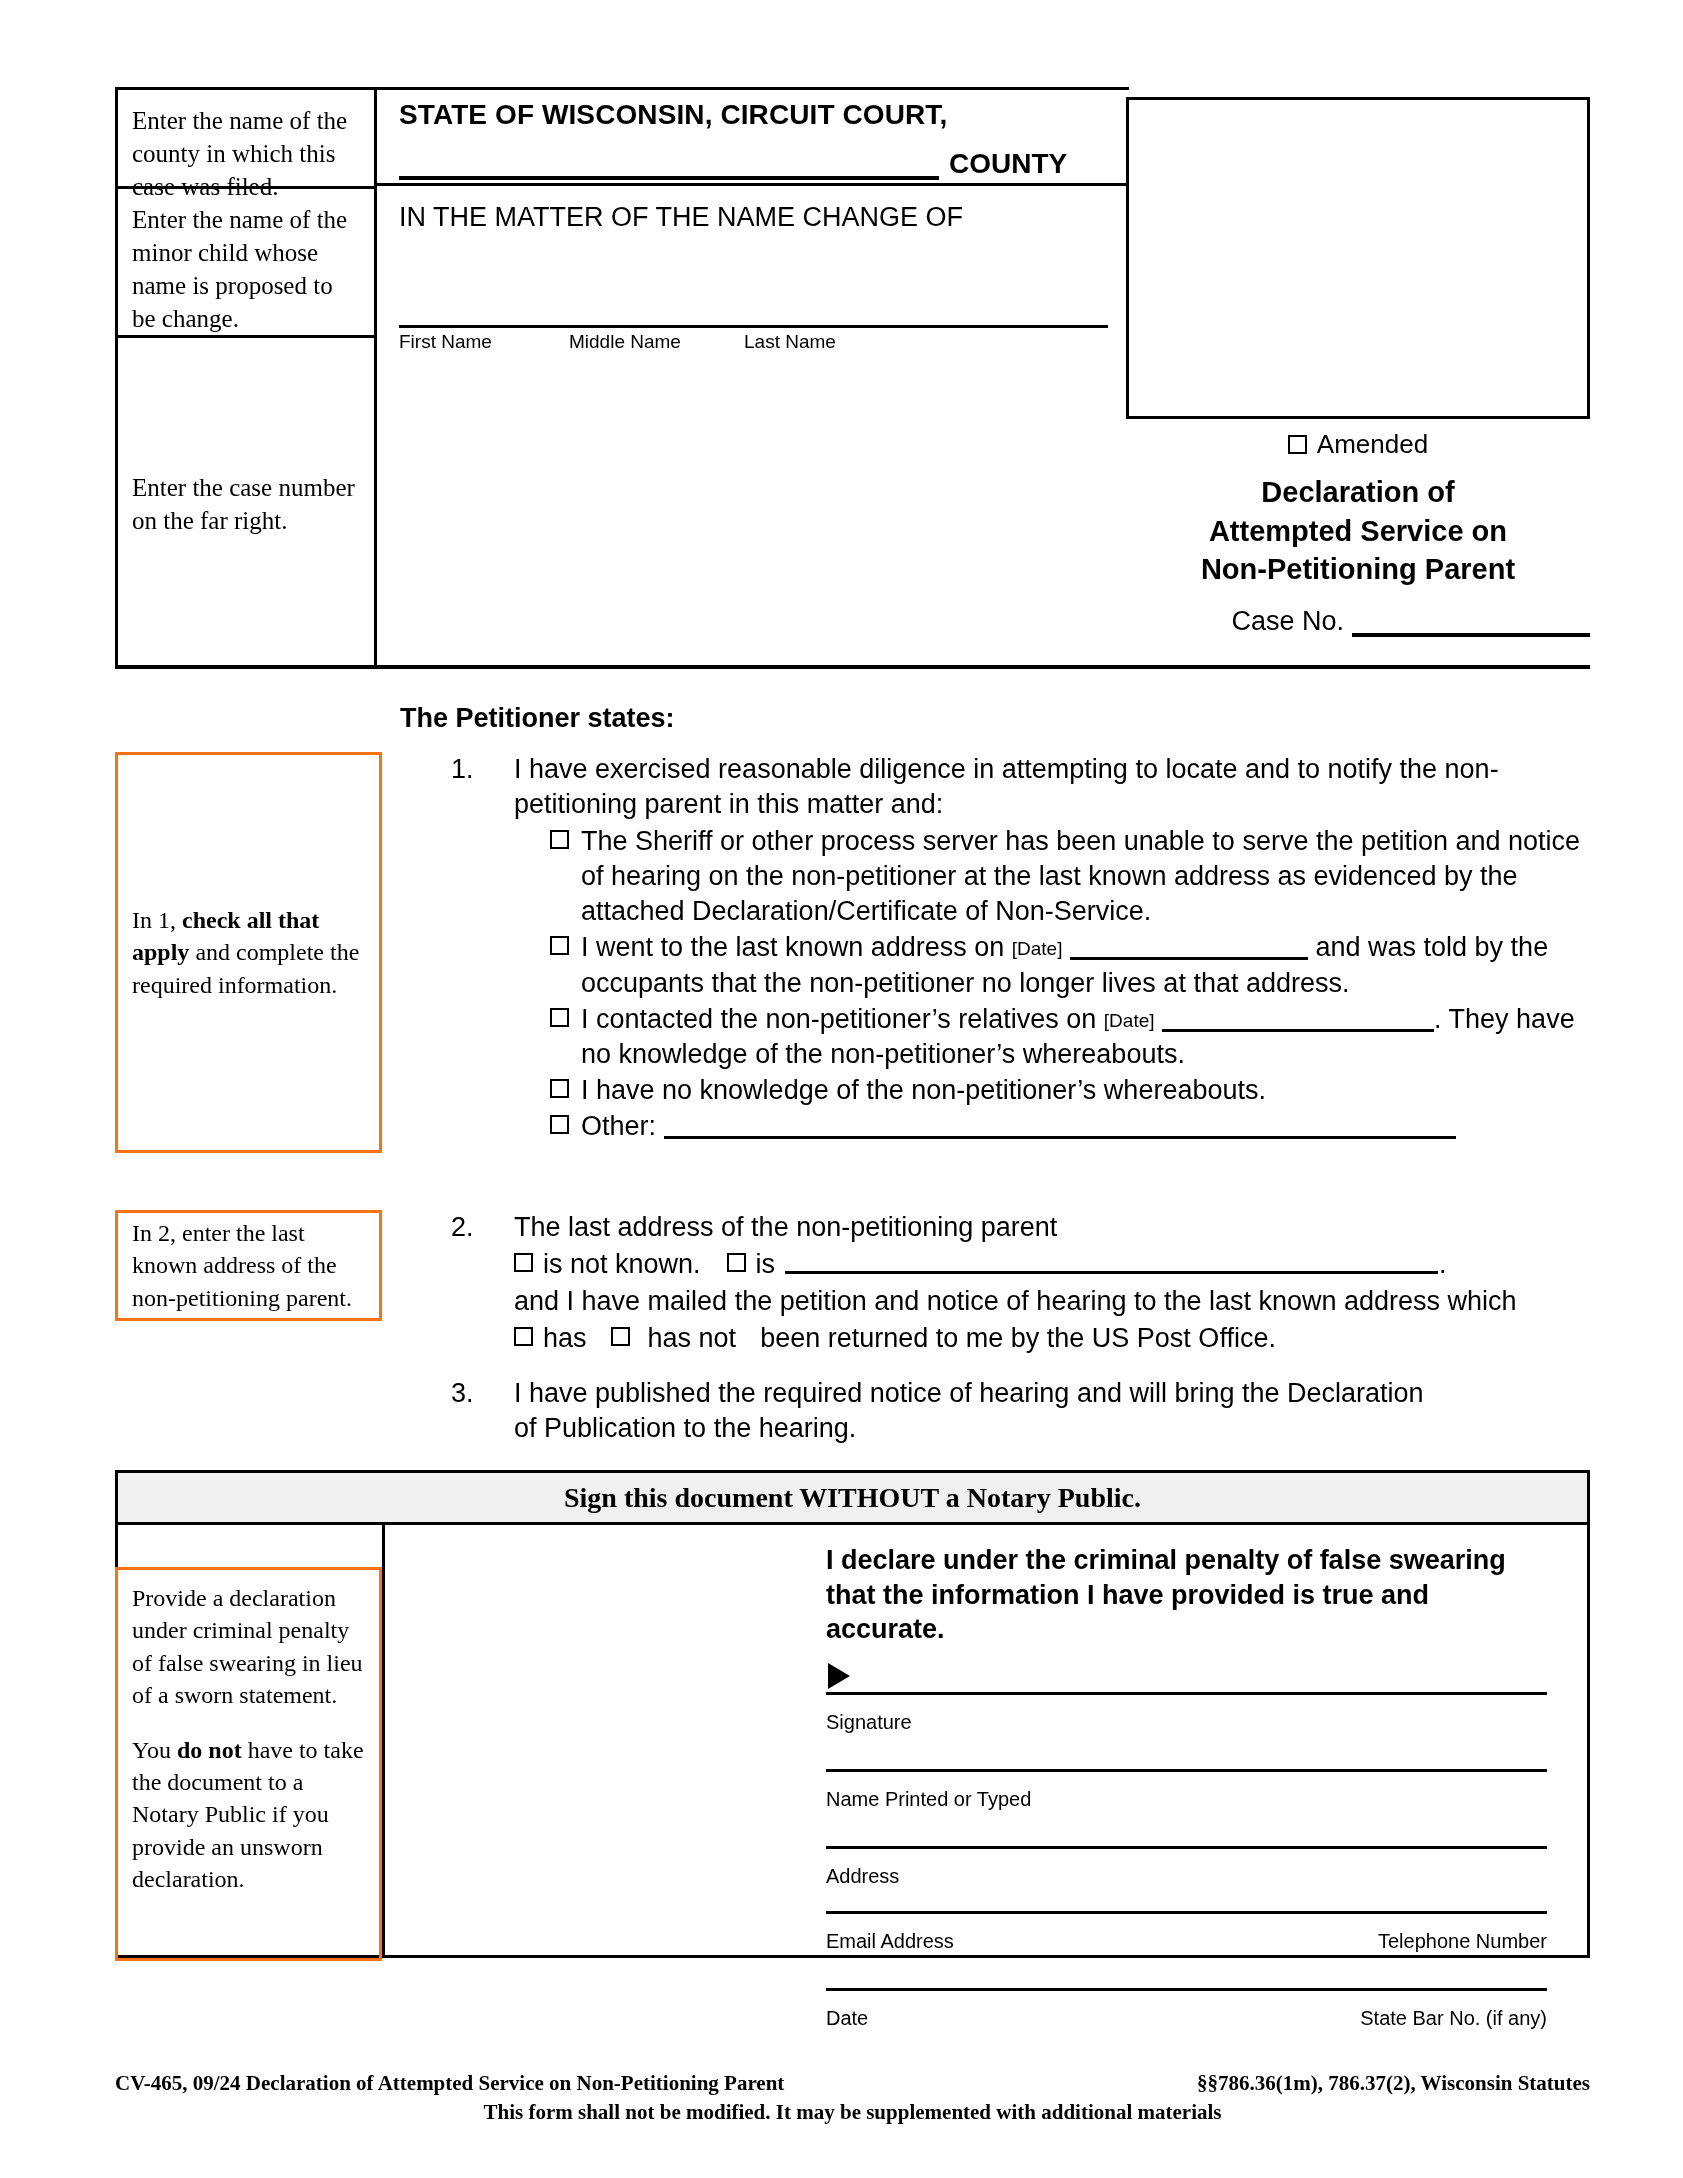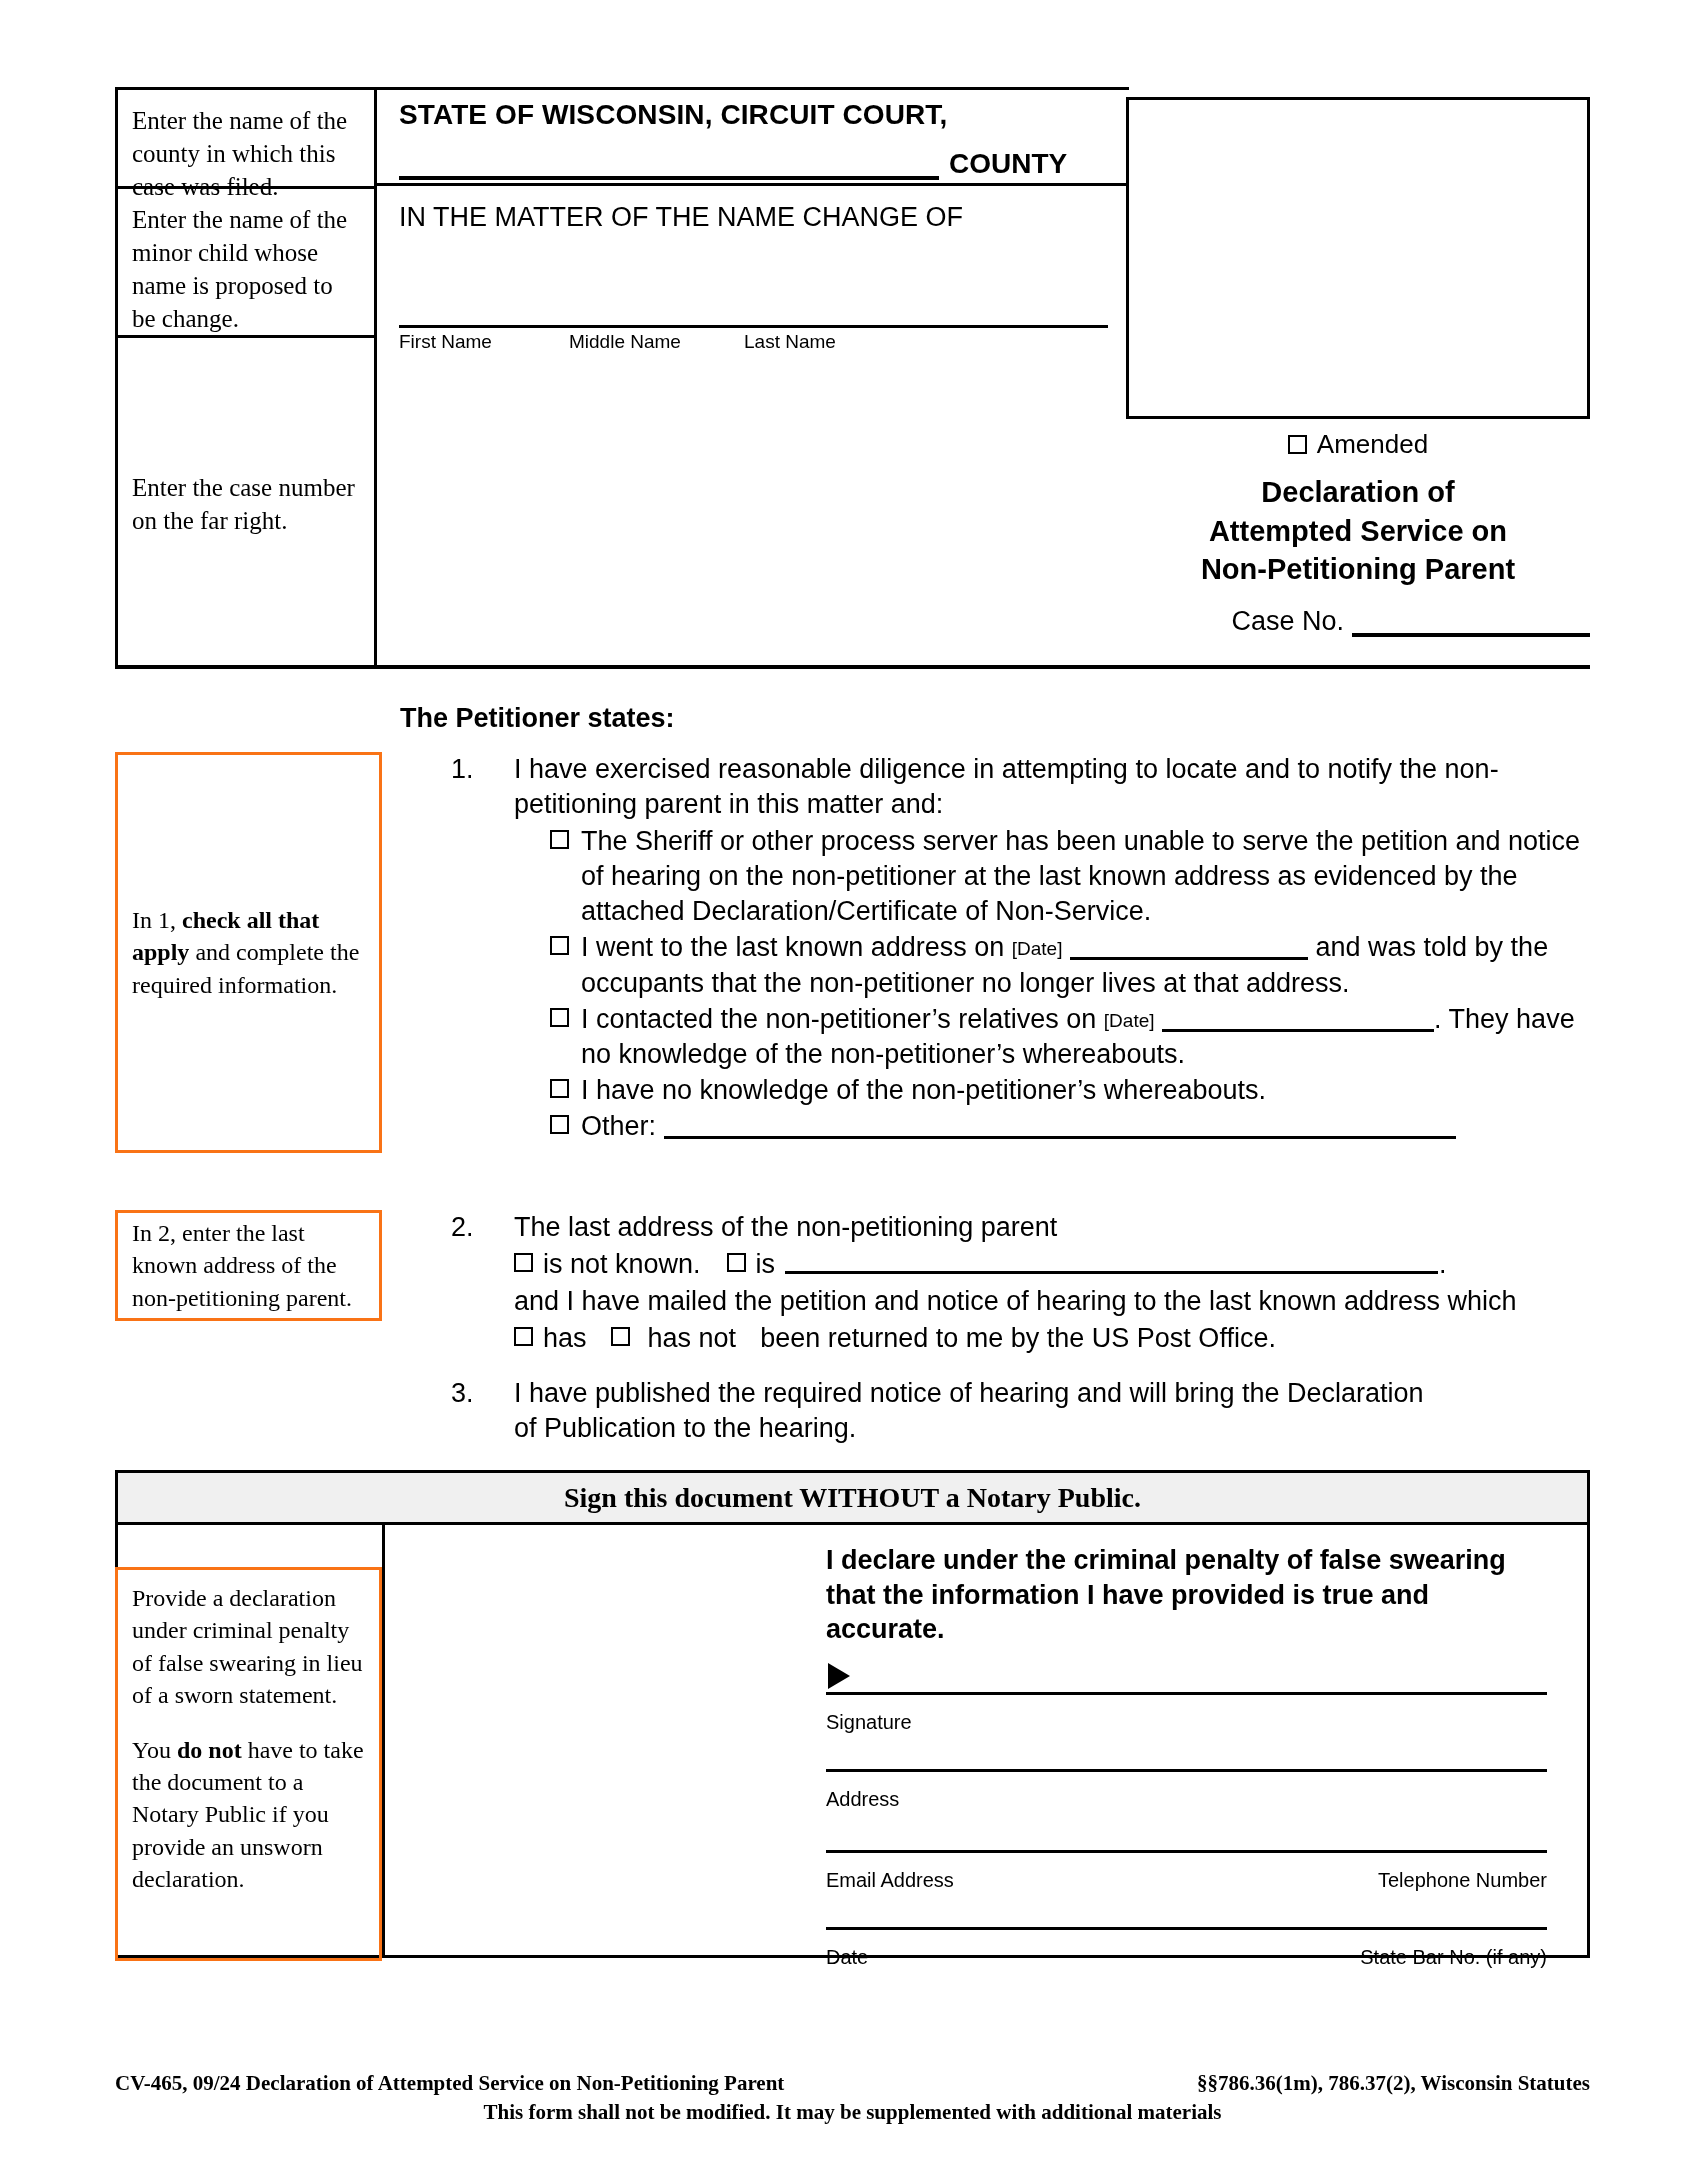--- a/index.html
+++ b/index.html
@@ -493,29 +493,35 @@
         <div class="declare">I declare under the criminal penalty of false swearing that the information I have provided is true and accurate.</div>
 
         <div class="sig-line-group" style="margin-top:16px;">
           <div class="triangle"></div>
           <div class="sig-rule" style="margin-top:3px;"></div>
           <div class="sig-lab">
             <span>Signature</span>
           </div>
         </div>
 
+        <div class="sig-line-group" style="margin-top:36px;">
+          <div class="sig-rule"></div>
+          <div class="sig-lab">
+            <span>Name Printed or Typed</span>
+          </div>
+        </div>
 
         <div class="sig-line-group" style="margin-top:36px;">
           <div class="sig-rule"></div>
           <div class="sig-lab">
             <span>Address</span>
           </div>
         </div>
 
-        <div class="sig-line-group" style="margin-top:40px;">
+        <div class="sig-line-group" style="margin-top:24px;">
           <div class="sig-rule"></div>
           <div class="sig-lab">
             <span>Email Address</span>
             <span>Telephone Number</span>
           </div>
         </div>
 
         <div class="sig-line-group" style="margin-top:36px;">
           <div class="sig-rule"></div>
           <div class="sig-lab">

